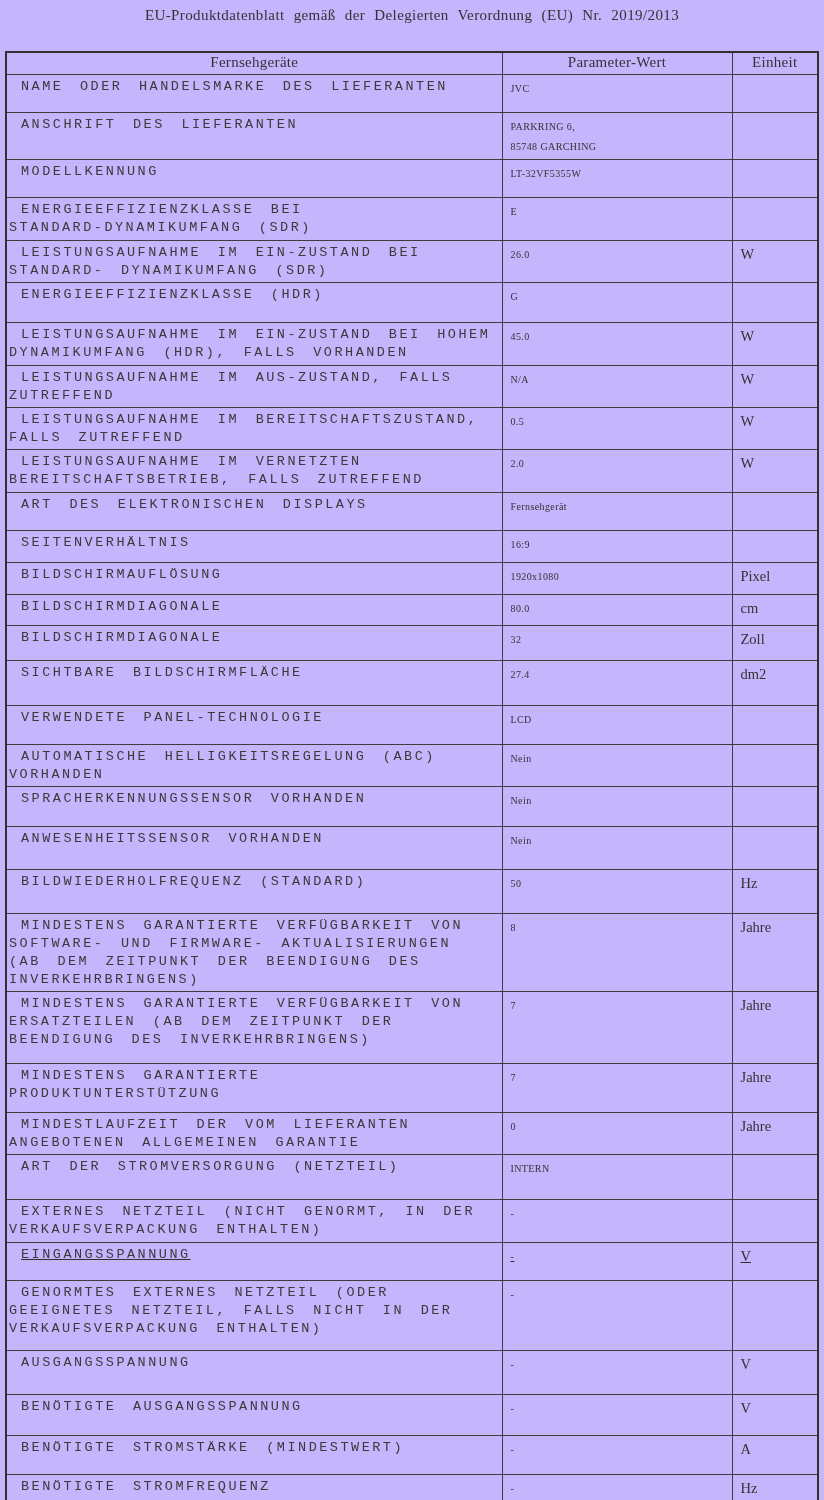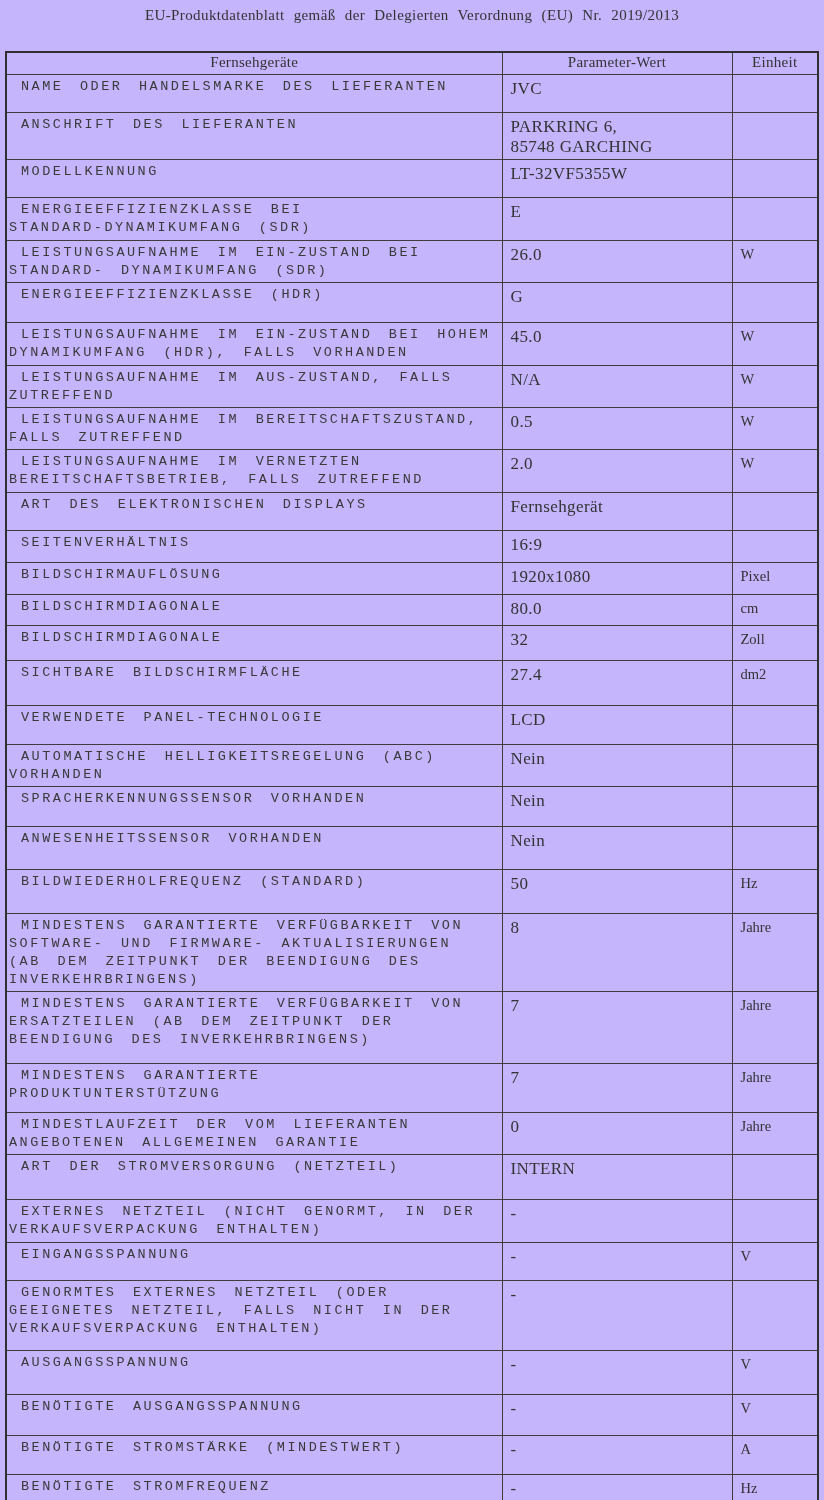--- a/index.html
+++ b/index.html
@@ -57,21 +57,21 @@
     font-size: 13.5px;
     letter-spacing: 2.5px;
     word-spacing: 6px;
     line-height: 18px;
     color: #3a3a3a;
     white-space: pre-line;
     padding: 3px 1px 2px 2px;
     text-indent: 12px;
   }
   td.value-cell {
-    font-size: 17px;
+    font-size: 10px;
     line-height: 20px;
     letter-spacing: 0.4px;
     white-space: pre-line;
     padding: 4px 3px 2px 8px;
     color: #333333;
   }
   td.unit-cell {
     font-size: 14.5px;
     line-height: 19px;
     padding: 4px 2px 2px 8px;
@@ -237,21 +237,21 @@
           <td class="label-cell">ART DER STROMVERSORGUNG (NETZTEIL)</td>
           <td class="value-cell">INTERN</td>
           <td class="unit-cell"></td>
         </tr>
         <tr style="height: 43px; padding-left: 35px;">
           <td class="label-cell">EXTERNES NETZTEIL (NICHT GENORMT, IN DER
 VERKAUFSVERPACKUNG ENTHALTEN)</td>
           <td class="value-cell">-</td>
           <td class="unit-cell"></td>
         </tr>
-        <tr style="height: 38px;">
+        <tr style="height: 38px; text-decoration: underline;">
           <td class="label-cell">EINGANGSSPANNUNG</td>
           <td class="value-cell">-</td>
           <td class="unit-cell">V</td>
         </tr>
         <tr style="height: 70px;">
           <td class="label-cell">GENORMTES EXTERNES NETZTEIL (ODER
 GEEIGNETES NETZTEIL, FALLS NICHT IN DER
 VERKAUFSVERPACKUNG ENTHALTEN)</td>
           <td class="value-cell">-</td>
           <td class="unit-cell"></td>

